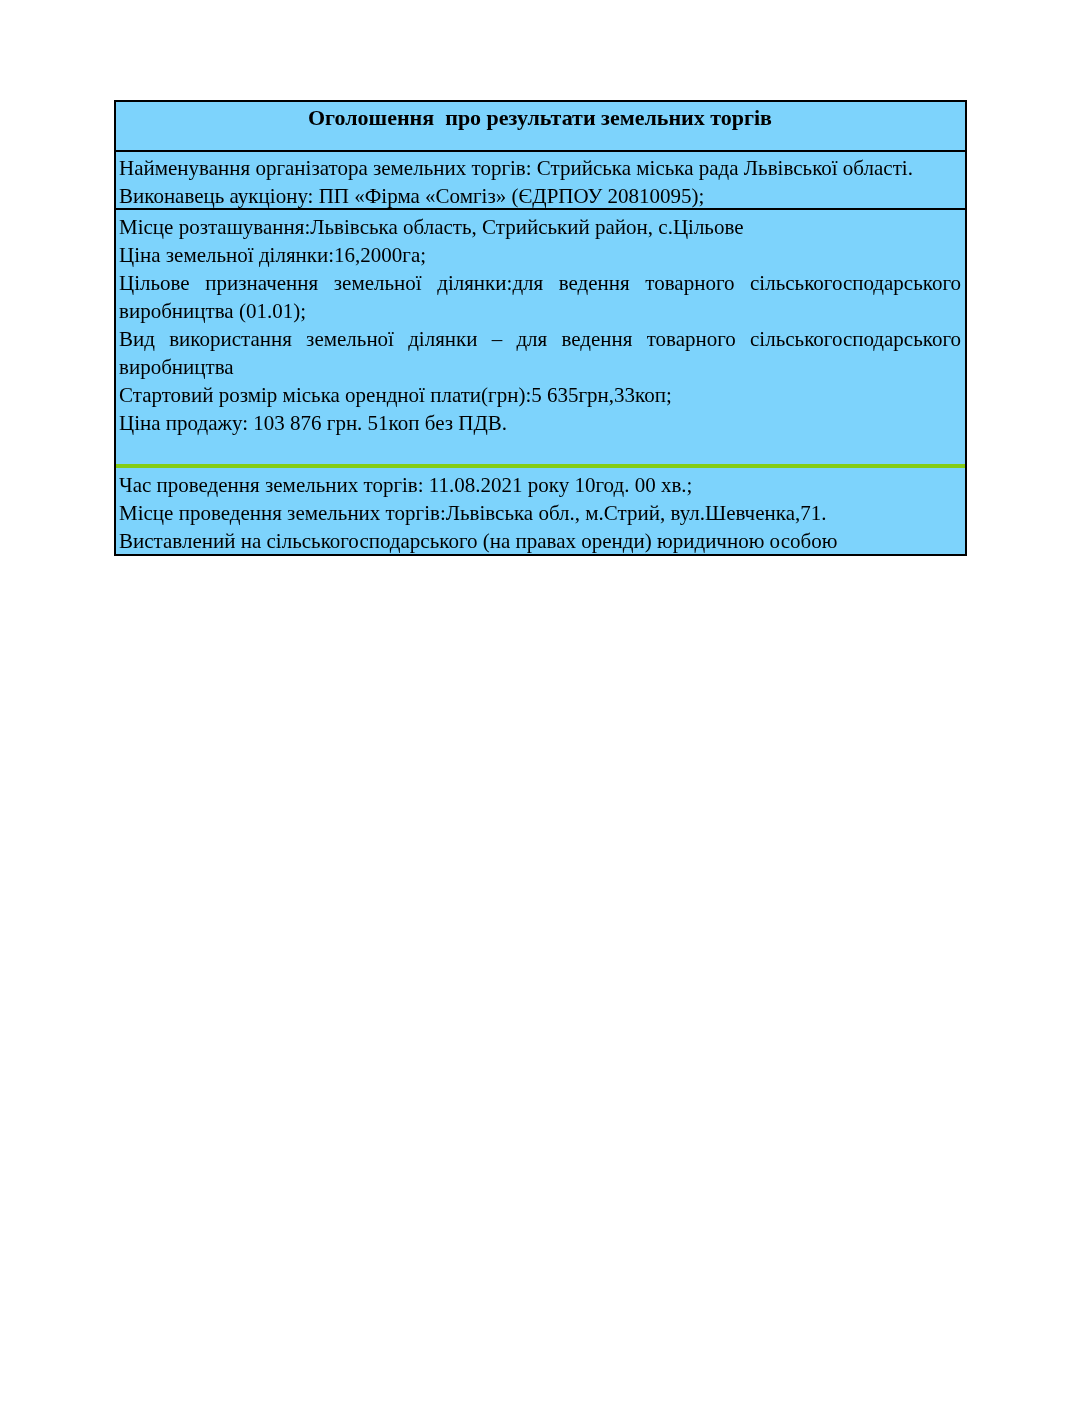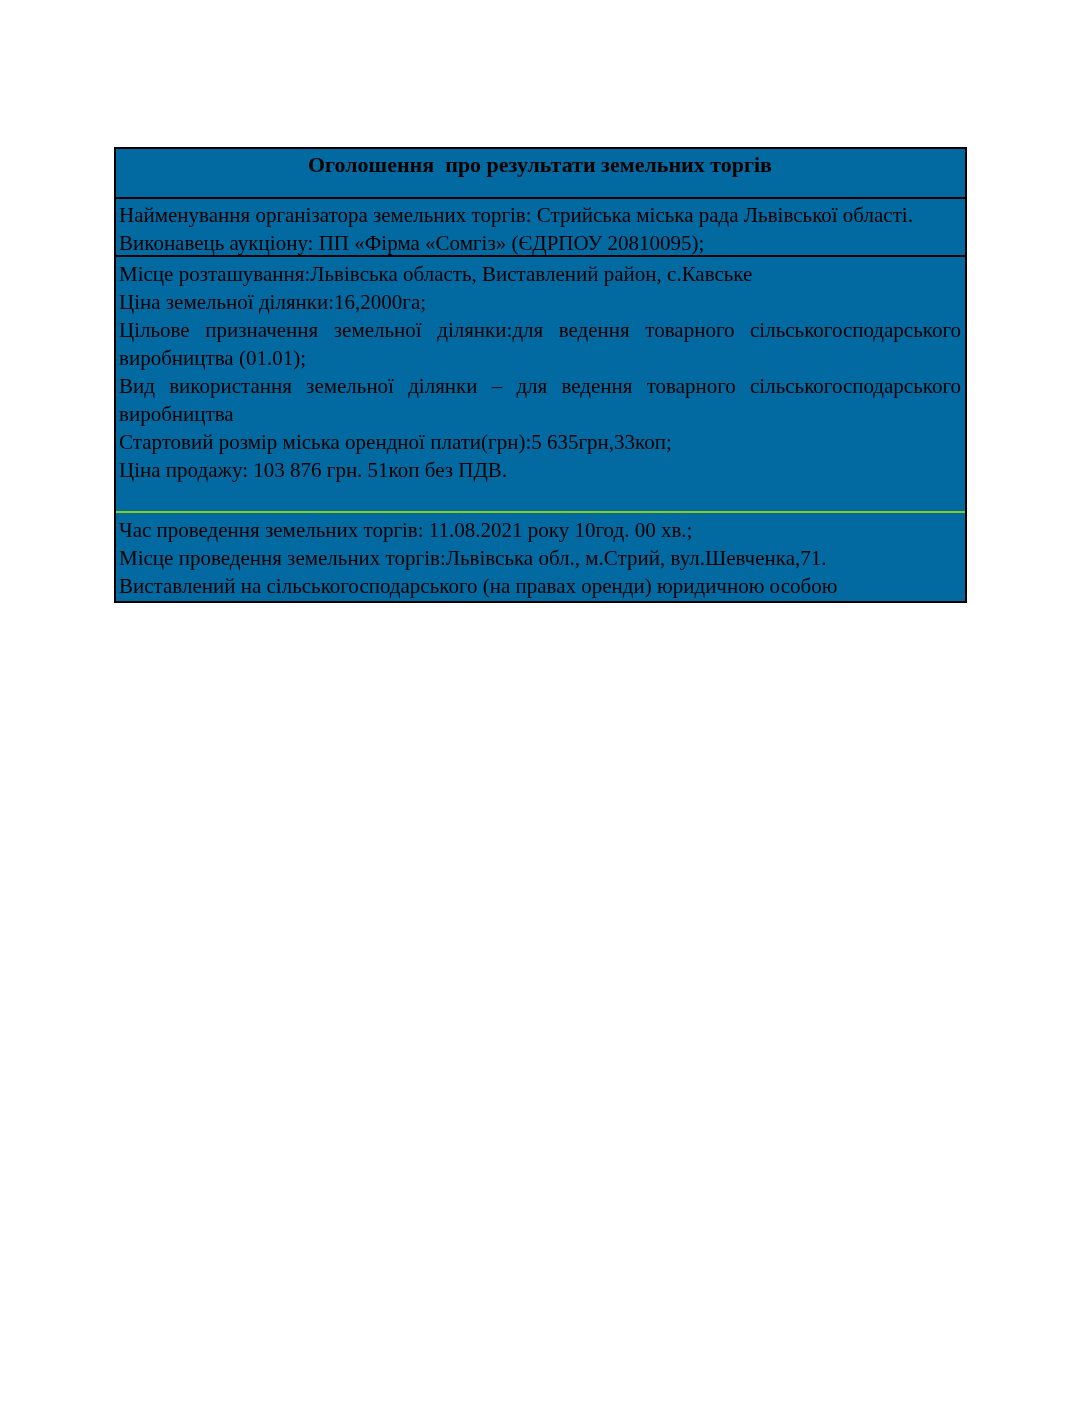--- a/index.html
+++ b/index.html
@@ -15,23 +15,22 @@
     font-family: "Liberation Serif", serif;
     color: #000000;
     overflow: hidden;
   }
   .doc-table {
     position: absolute;
     left: 114px;
     top: 100px;
     width: 853px;
     border: 2px solid #000000;
-    background: #0369a1;
+    background: #7dd3fc;
     box-sizing: border-box;
-    margin-top: 47px;
   }
   .doc-row {
     box-sizing: border-box;
     overflow: hidden;
   }
   .row-title {
     height: 48px;
     padding: 2px 4px 0 3px;
   }
   .row-organizer {
@@ -40,21 +39,21 @@
     border-top: 2px solid #000000;
   }
   .row-details {
     height: 256px;
     padding: 3px 4px 0 3px;
     border-top: 2px solid #000000;
   }
   .row-schedule {
     height: 90px;
     padding: 3px 4px 0 3px;
-    border-top: 2px solid #84cc16;
+    border-top: 4px solid #84cc16;
   }
   .doc-table p {
     margin: 0;
     font-size: 21px;
     line-height: 28px;
     white-space: pre-wrap;
   }
   p.title-line {
     font-size: 22px;
     font-weight: bold;
@@ -74,21 +73,21 @@
     <div class="doc-row row-title">
       <p class="title-line">Оголошення  про результати земельних торгів</p>
     </div>
 
     <div class="doc-row row-organizer">
       <p>Найменування організатора земельних торгів: Стрийська міська рада Львівської області.</p>
       <p>Виконавець аукціону: ПП «Фірма «Сомгіз» (ЄДРПОУ 20810095);</p>
     </div>
 
     <div class="doc-row row-details">
-      <p>Місце розташування:Львівська область, Виставлений район, с.Кавське</p>
+      <p>Місце розташування:Львівська область, Стрийський район, с.Цільове</p>
       <p>Ціна земельної ділянки:16,2000га;</p>
       <p class="just">Цільове призначення земельної ділянки:для ведення товарного сільськогосподарського виробництва (01.01);</p>
       <p class="just">Вид використання земельної ділянки – для ведення товарного сільськогосподарського виробництва</p>
       <p>Стартовий розмір міська орендної плати(грн):5 635грн,33коп;</p>
       <p>Ціна продажу: 103 876 грн. 51коп без ПДВ.</p>
     </div>
 
     <div class="doc-row row-schedule">
       <p>Час проведення земельних торгів: 11.08.2021 року 10год. 00 хв.;</p>
       <p>Місце проведення земельних торгів:Львівська обл., м.Стрий, вул.Шевченка,71.</p>

